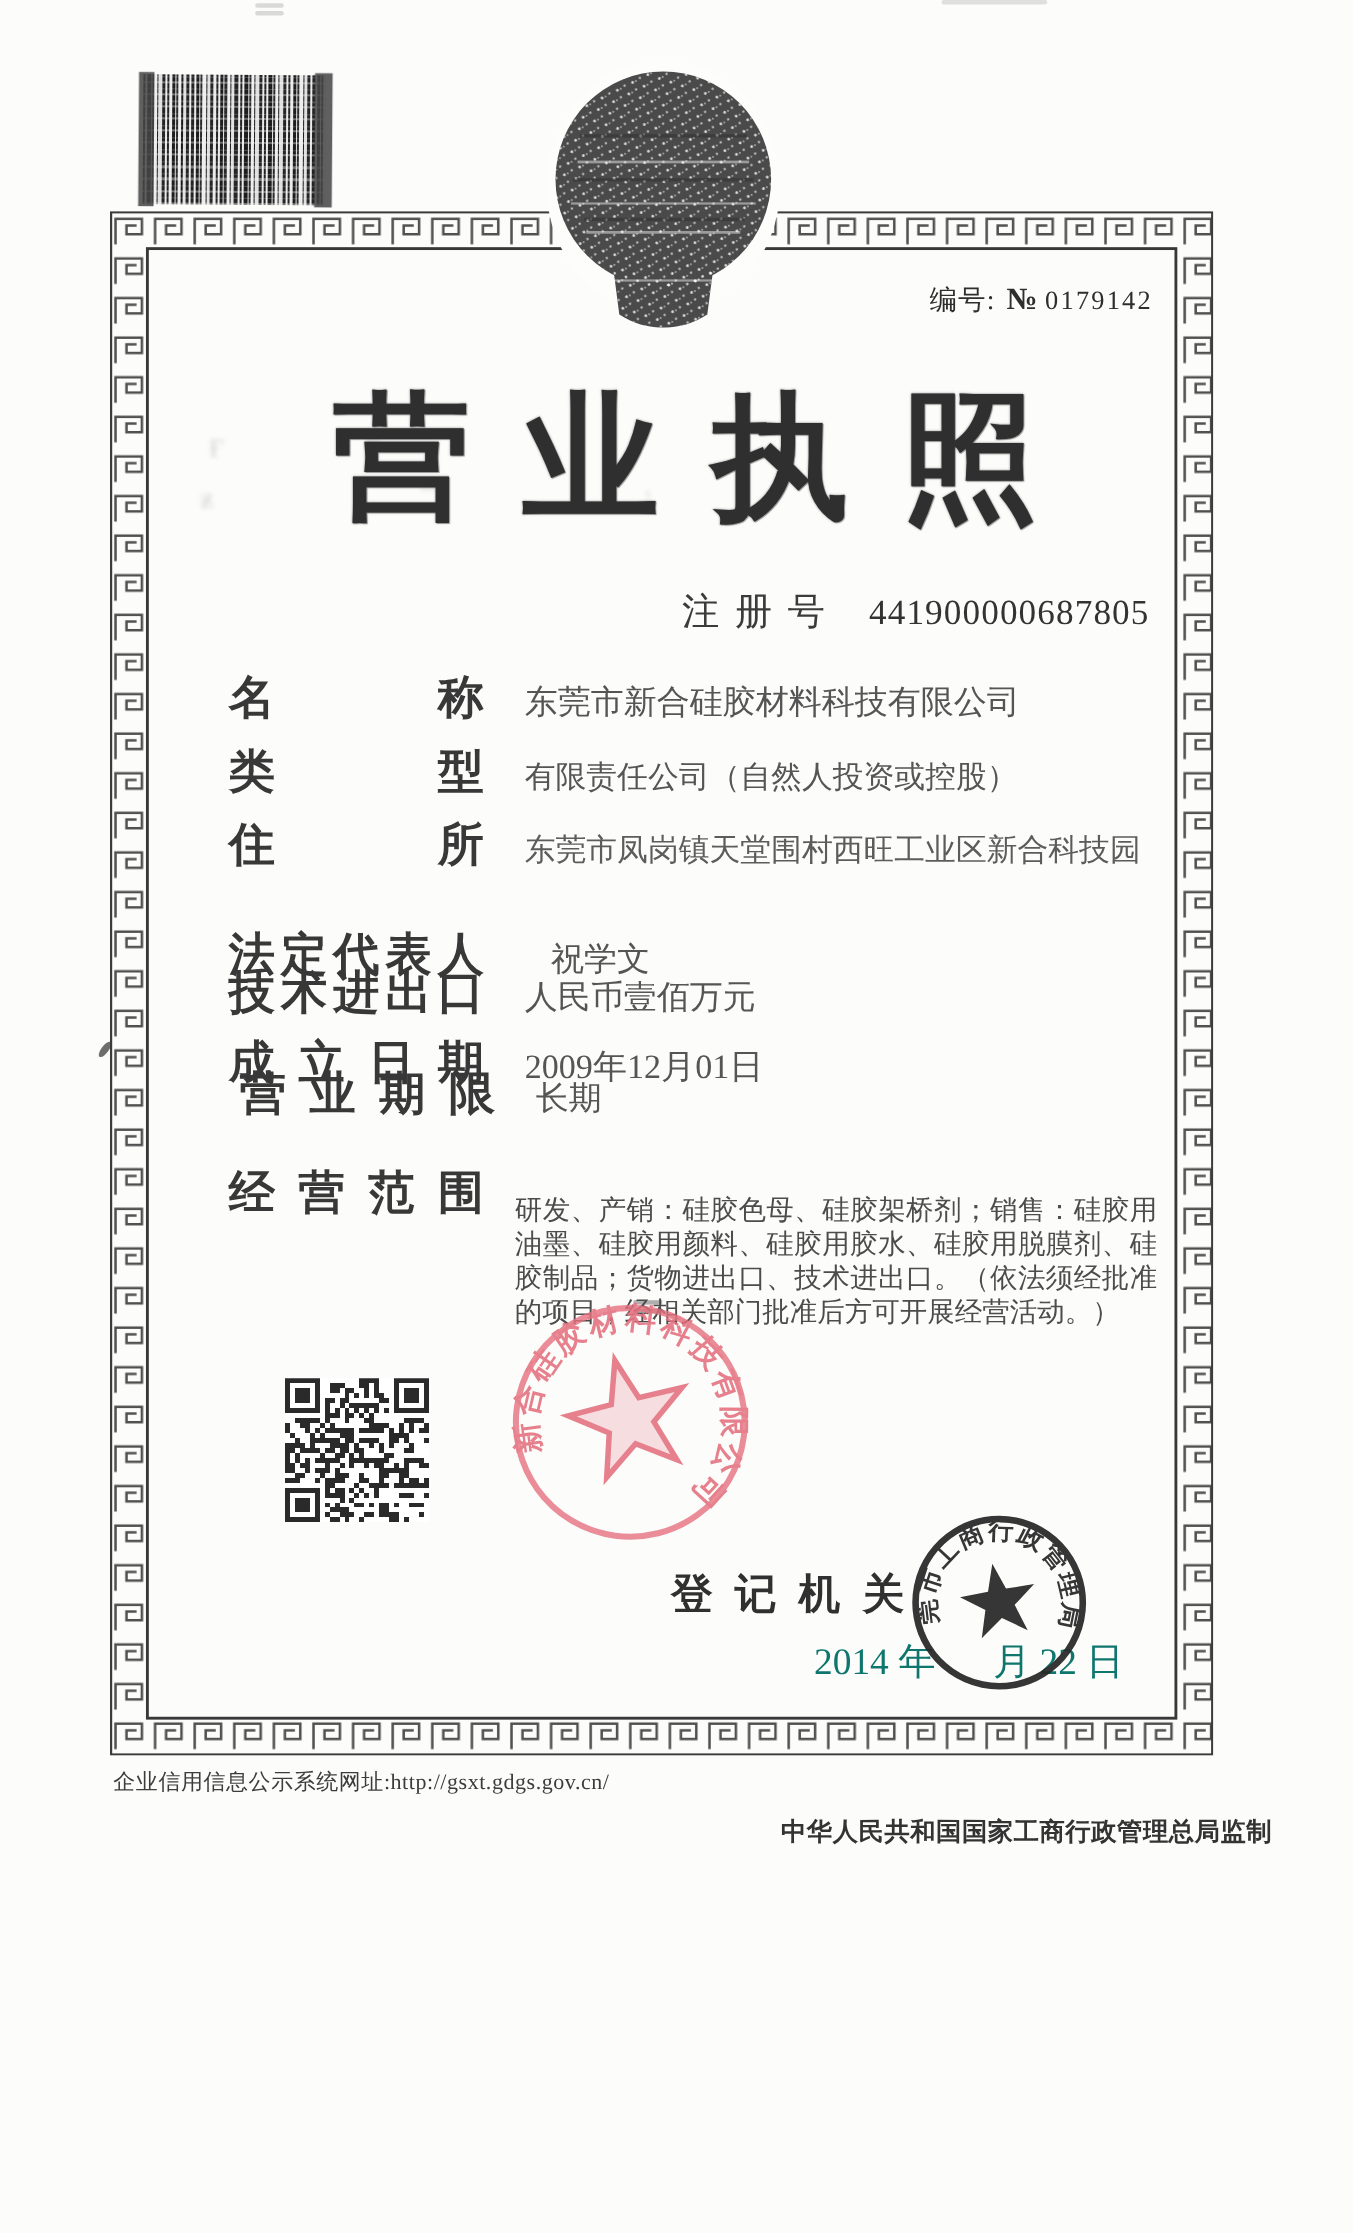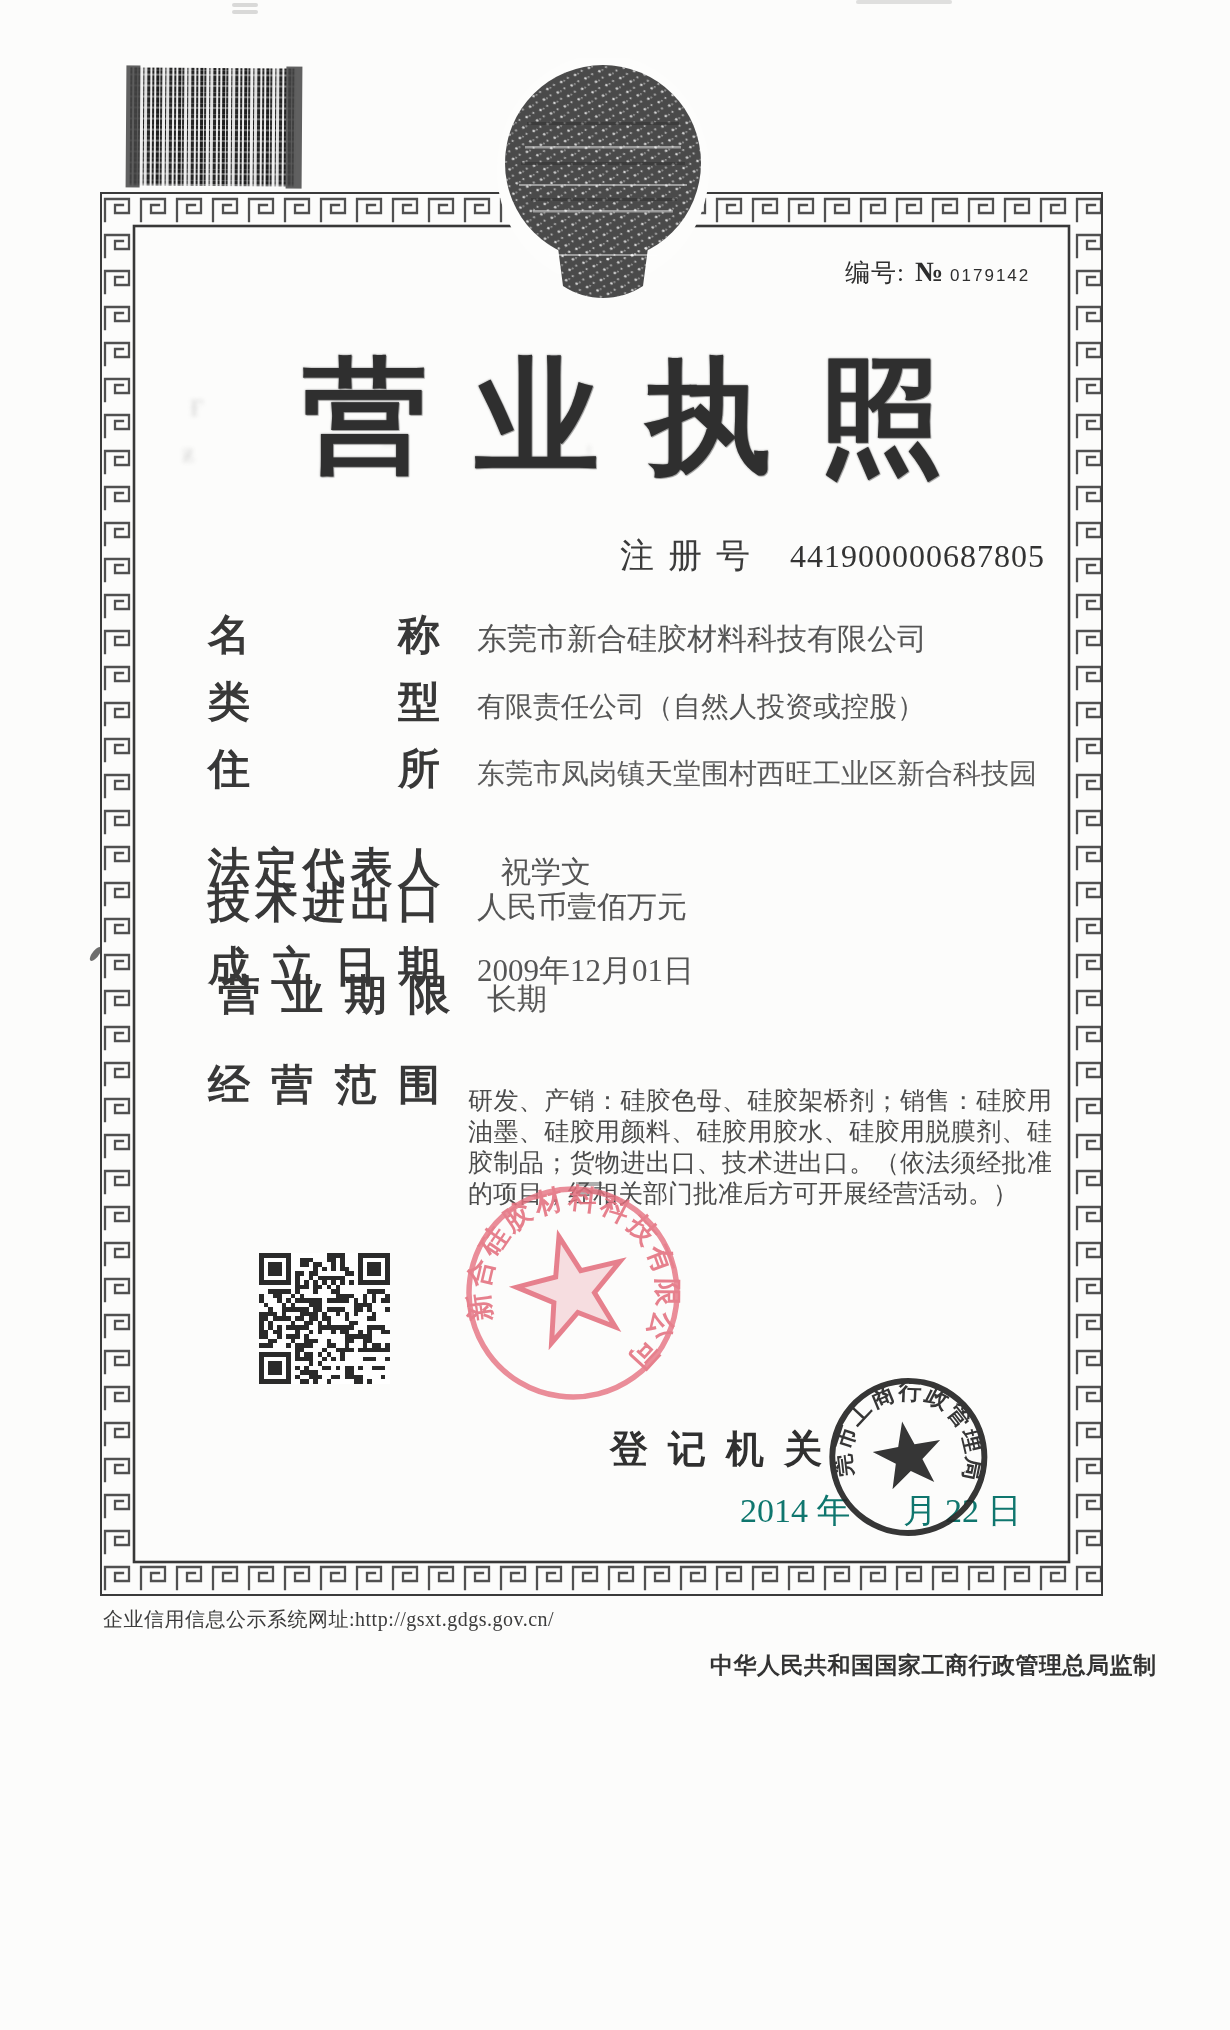--- a/index.html
+++ b/index.html
@@ -31,21 +31,21 @@
 
   
   .frame { left:100px; top:192px; }
 
   
   .emblem { left:497px; top:58px; }
 
   
   .serial { left:845px; top:256px; font-size:25px; color:#2e2e2e; letter-spacing:1px; white-space:nowrap; }
   .serial .nosym { font-weight:700; font-size:28px; padding:0 6px 0 10px; }
-  .serial .num { font-family:Liberation Sans, sans-serif; font-size:17px; letter-spacing:2px; }
+  .serial .num { font-family:Liberation Serif, serif; font-size:24px; letter-spacing:2px; }
 
   
   .title {
     left:303px; top:350px;
     font-family:"Liberation Sans","DejaVu Sans",sans-serif;
     font-size:124px; line-height:1.08; font-weight:800;
     letter-spacing:48px; white-space:nowrap;
     color:#2b2b2b;
     text-shadow:0 0 2px rgba(40,40,40,.75), 1px 1px 0 rgba(60,60,60,.35);
     filter:contrast(.95);

